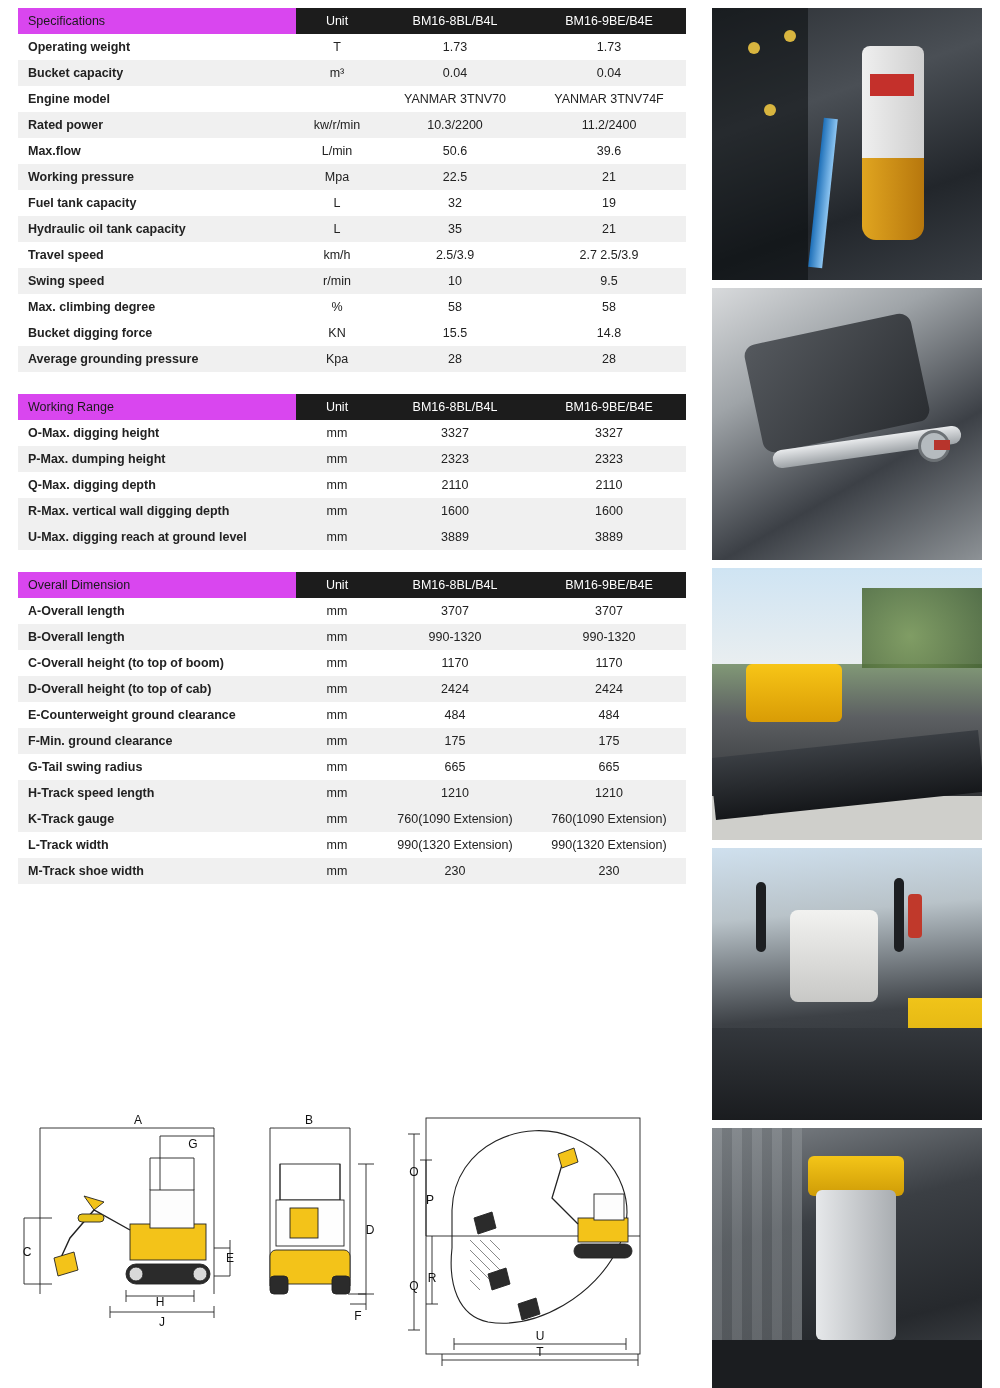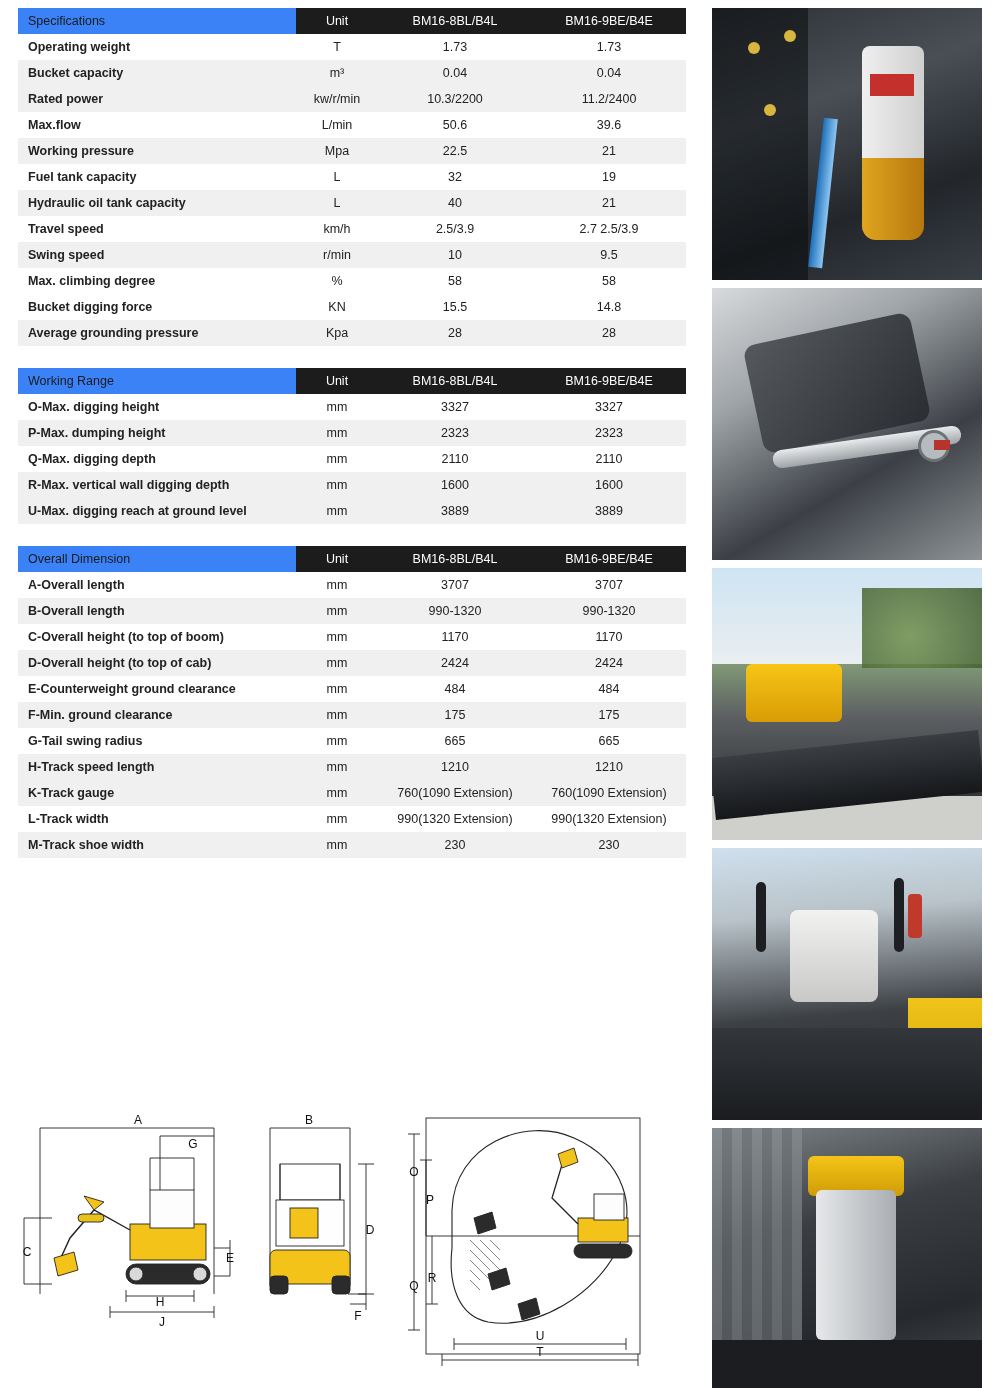--- a/index.html
+++ b/index.html
@@ -28,21 +28,21 @@
   table.spec col.c-v2{width:154px;}
 
   table.spec th, table.spec td{
     padding:0;
     height:26px;
     font-size:12.5px;
     font-weight:normal;
     vertical-align:middle;
   }
   .hdr-name{
-    background:#3b82f6;
+    background:#d946ef;
     color:#1a1a1a;
     font-weight:bold;
     font-size:13.5px;
     text-align:left;
     padding-left:10px !important;
     height:28px;
   }
   .hdr-dark{
     background:#1c1c1c;
     color:#ffffff;
@@ -166,20 +166,26 @@
           <td class="cell-unit">T</td>
           <td class="cell-val">1.73</td>
           <td class="cell-val">1.73</td>
         </tr>
         <tr class="even">
           <td class="cell-name">Bucket capacity</td>
           <td class="cell-unit">m³</td>
           <td class="cell-val">0.04</td>
           <td class="cell-val">0.04</td>
         </tr>
+        <tr class="odd">
+          <td class="cell-name">Engine model</td>
+          <td class="cell-unit"></td>
+          <td class="cell-val">YANMAR 3TNV70</td>
+          <td class="cell-val">YANMAR 3TNV74F</td>
+        </tr>
         <tr class="even">
           <td class="cell-name">Rated power</td>
           <td class="cell-unit">kw/r/min</td>
           <td class="cell-val">10.3/2200</td>
           <td class="cell-val">11.2/2400</td>
         </tr>
         <tr class="odd">
           <td class="cell-name">Max.flow</td>
           <td class="cell-unit">L/min</td>
           <td class="cell-val">50.6</td>
@@ -193,21 +199,21 @@
         </tr>
         <tr class="odd">
           <td class="cell-name">Fuel tank capacity</td>
           <td class="cell-unit">L</td>
           <td class="cell-val">32</td>
           <td class="cell-val">19</td>
         </tr>
         <tr class="even">
           <td class="cell-name">Hydraulic oil tank capacity</td>
           <td class="cell-unit">L</td>
-          <td class="cell-val">40</td>
+          <td class="cell-val">35</td>
           <td class="cell-val">21</td>
         </tr>
         <tr class="odd">
           <td class="cell-name">Travel speed</td>
           <td class="cell-unit">km/h</td>
           <td class="cell-val">2.5/3.9</td>
           <td class="cell-val">2.7  2.5/3.9</td>
         </tr>
         <tr class="even">
           <td class="cell-name">Swing speed</td>

